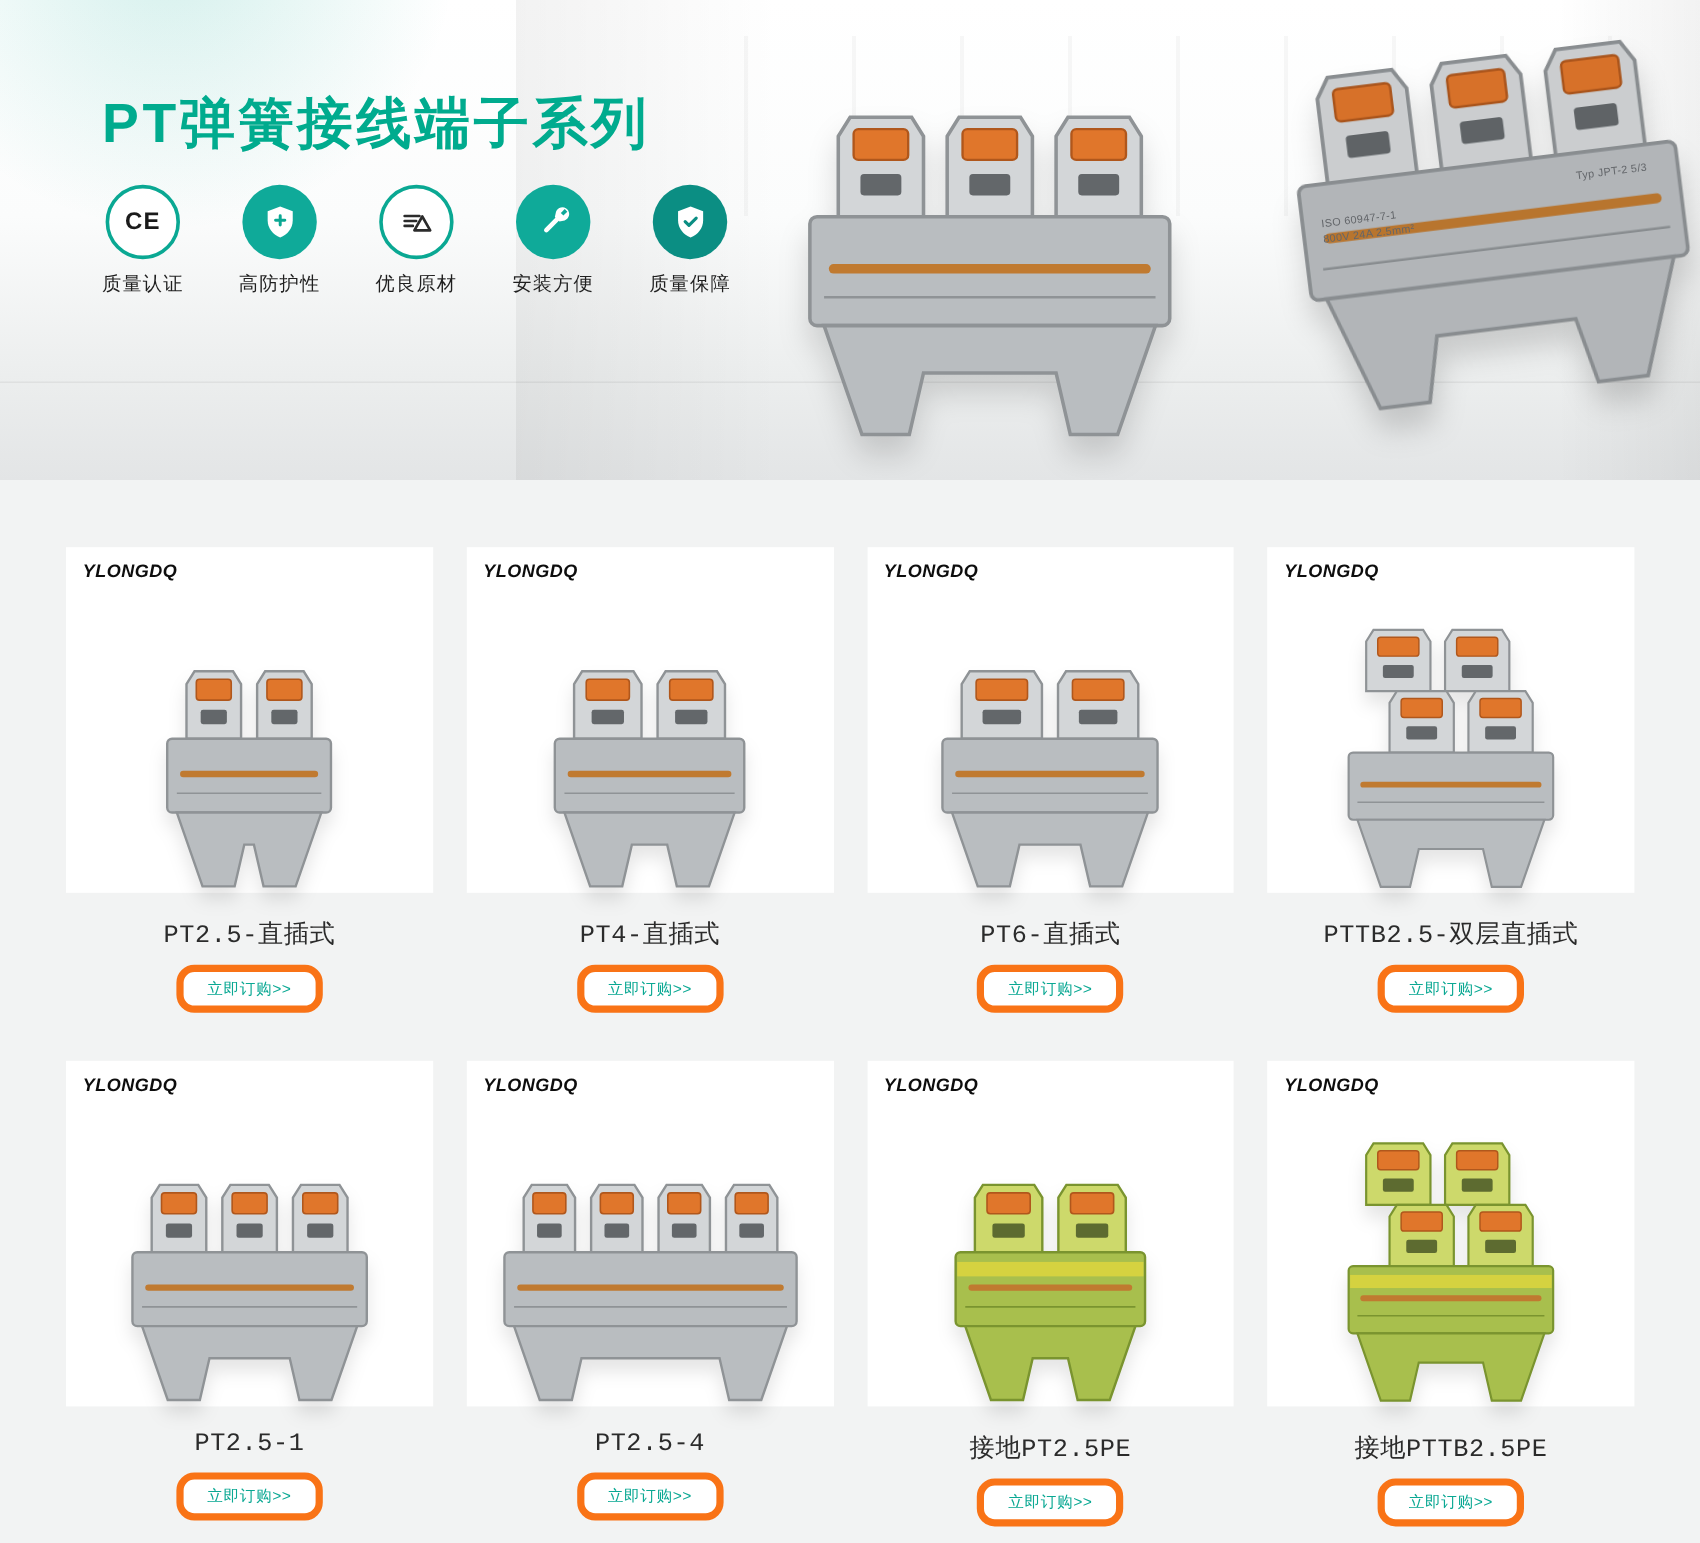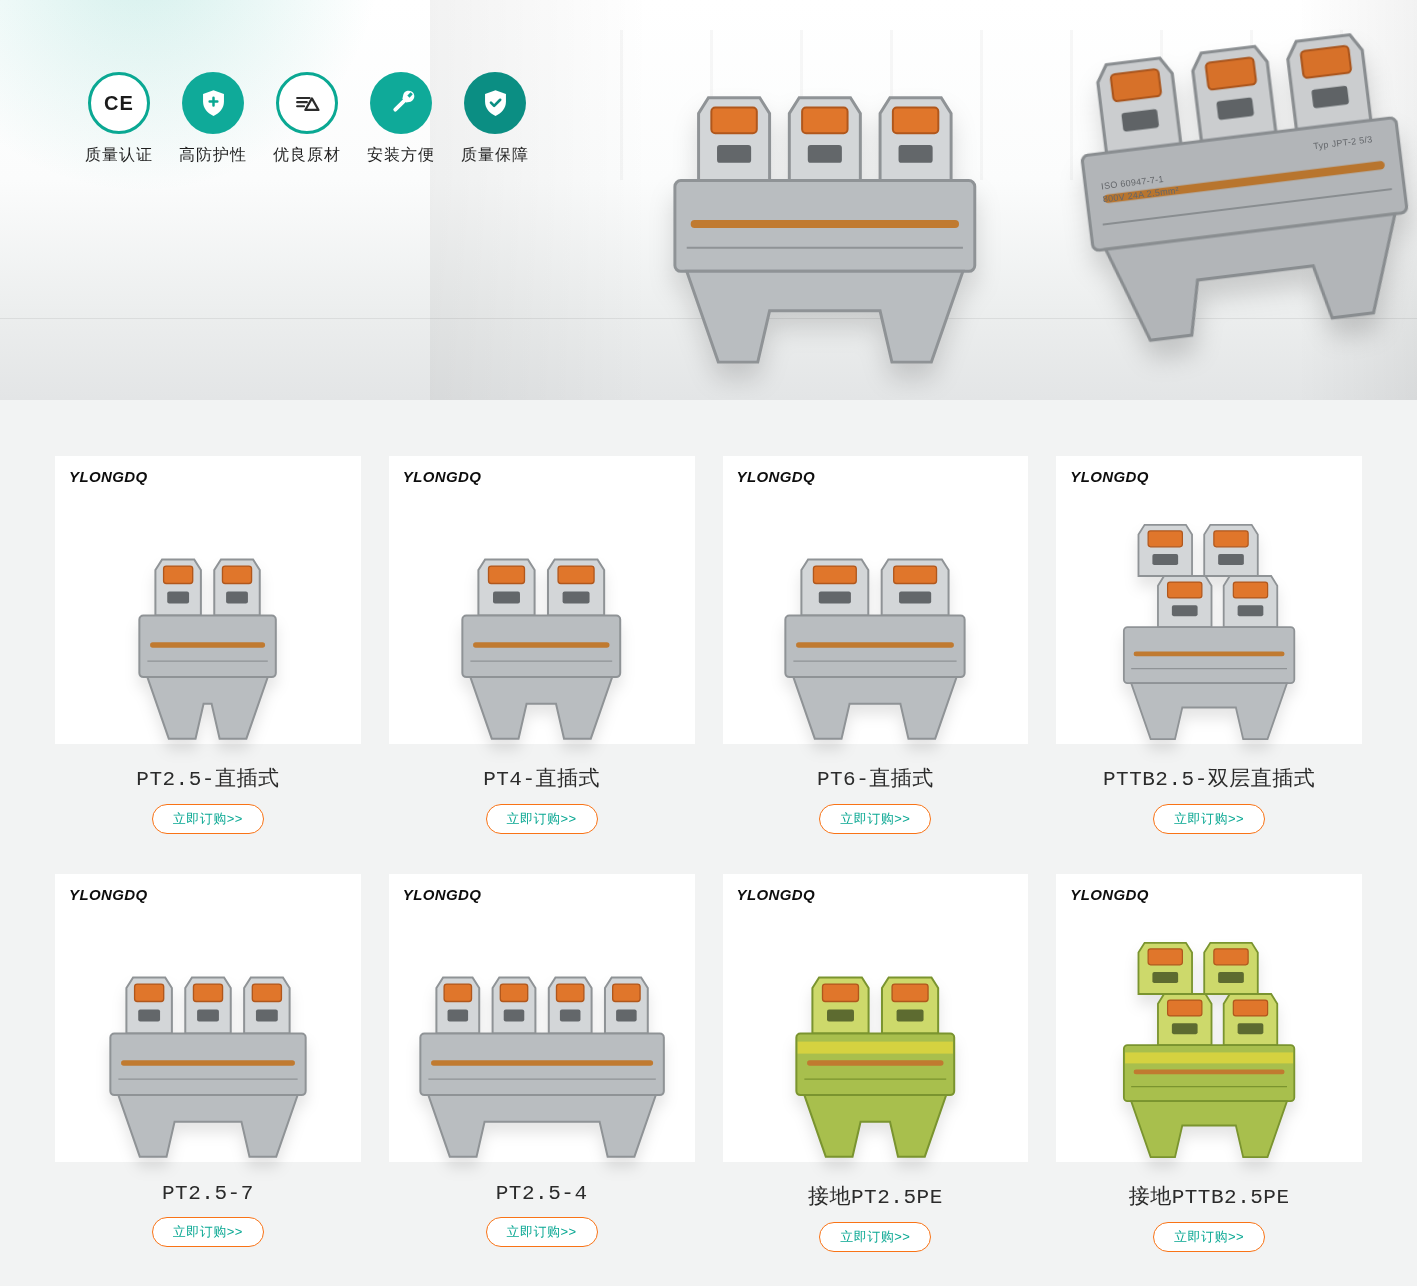--- a/index.html
+++ b/index.html
@@ -28,21 +28,21 @@
 
   .banner-left{ position:absolute; left:85px; top:72px; z-index:3; }
   .banner-title{
     font-size:46px; font-weight:800; letter-spacing:3px;
     color:#00ab8e; margin-bottom:20px;
   }
   .banner-subtitle{
     font-size:21px; font-weight:500; letter-spacing:1.5px; color:#1f1f1f;
     margin-bottom:36px;
   }
-  .features{ display:flex; gap:26px; }
+  .features{ display:flex; gap:46px; }
   .feat{ display:flex; flex-direction:column; align-items:center; }
   .feat-circle{
     width:62px; height:62px; border-radius:50%;
     display:flex; align-items:center; justify-content:center;
   }
   .feat-circle.outline{ background:#fff; border:3px solid #0aa893; }
   .feat-circle.filled{ background:#0faa99; }
   .feat-circle.filled.dark{ background:#0b8e83; }
   .ce-text{ font-weight:800; font-size:20px; letter-spacing:1px; color:#1b1b1b; }
   .fi{ width:33px; height:33px; display:block; }
@@ -72,35 +72,36 @@
   }
   .card-logo{
     position:absolute; top:12px; left:14px;
     font-style:italic; font-weight:800; font-size:15px; letter-spacing:.4px; color:#0d0d0d;
   }
   .product-image{ display:flex; align-items:flex-end; justify-content:center; margin-top:26px; }
   .product-image svg{ height:198px; width:auto; filter:drop-shadow(0 10px 7px rgba(0,0,0,.10)); }
   .product-image.tall svg{ height:224px; }
   .p-name{ margin-top:20px; font-size:21px; color:#2b2b2b; letter-spacing:.5px;font-family:Liberation Mono, monospace; }
   .order-btn{
-    margin-top:12px; background:#fff; border:1px solid #f97316; color:#0aa893;
+    margin-top:12px; background:#fff; border:6px solid #f97316; color:#0aa893;
     font-size:13px; padding:5px 20px; border-radius:15px; cursor:pointer;
     font-family:inherit; letter-spacing:.5px;
   }
 </style>
 </head>
 <body>
 
 <header class="banner">
   <div class="bg-shape s1"></div>
   <div class="bg-shape s2"></div>
   <div class="bg-shape s3"></div>
   <div class="bg-shape s4"></div>
 
   <div class="banner-left">
+    <h1 class="banner-title">PT弹簧接线端子系列</h1>
 
     <div class="features">
       <div class="feat">
         <div class="feat-circle outline">
           <span class="ce-text">CE</span>
         </div>
         <div class="feat-label">质量认证</div>
       </div>
 
       <div class="feat">
@@ -296,21 +297,21 @@
             <path d="M104 52 V18 l5 -8 h24 l5 8 V52 Z" fill="#d3d6d8" stroke="#8f9396" stroke-width="1.5"></path>
             <rect x="110.12" y="15" width="21.76" height="13" rx="2" fill="#e0762b" stroke="#b0571c"></rect>
             <rect x="112.84" y="34" width="16.32" height="9" rx="1.5" fill="#63676a"></rect>
             <rect x="4" y="52" width="146" height="46" rx="3" fill="#b9bdc0" stroke="#8f9396" stroke-width="1.5"></rect>
             <rect x="12" y="72" width="130" height="4" rx="2" fill="#c07a30"></rect>
             <line x1="10" y1="86" x2="144" y2="86" stroke="#8f9396" stroke-width="1"></line>
             <path d="M10 98 L26 144 H46 L52 118 H102 L108 144 H128 L144 98 Z" fill="#b9bdc0" stroke="#8f9396" stroke-width="1.5"></path>
           </svg>
         </div>
     </div>
-    <div class="p-name">PT2.5-7</div>
+    <div class="p-name">PT2.5-1</div>
     <button class="order-btn">立即订购&gt;&gt;</button>
   </div>
 
   <div class="cell">
     <div class="card">
       <div class="card-logo">YLONGDQ</div>
       <div class="product-image">
           <svg xmlns="http://www.w3.org/2000/svg" viewBox="0 0 190 148">
             <path d="M16 52 V18 l5 -8 h22 l5 8 V52 Z" fill="#d3d6d8" stroke="#8f9396" stroke-width="1.5"></path>
             <rect x="21.759999999999998" y="15" width="20.48" height="13" rx="2" fill="#e0762b" stroke="#b0571c"></rect>

